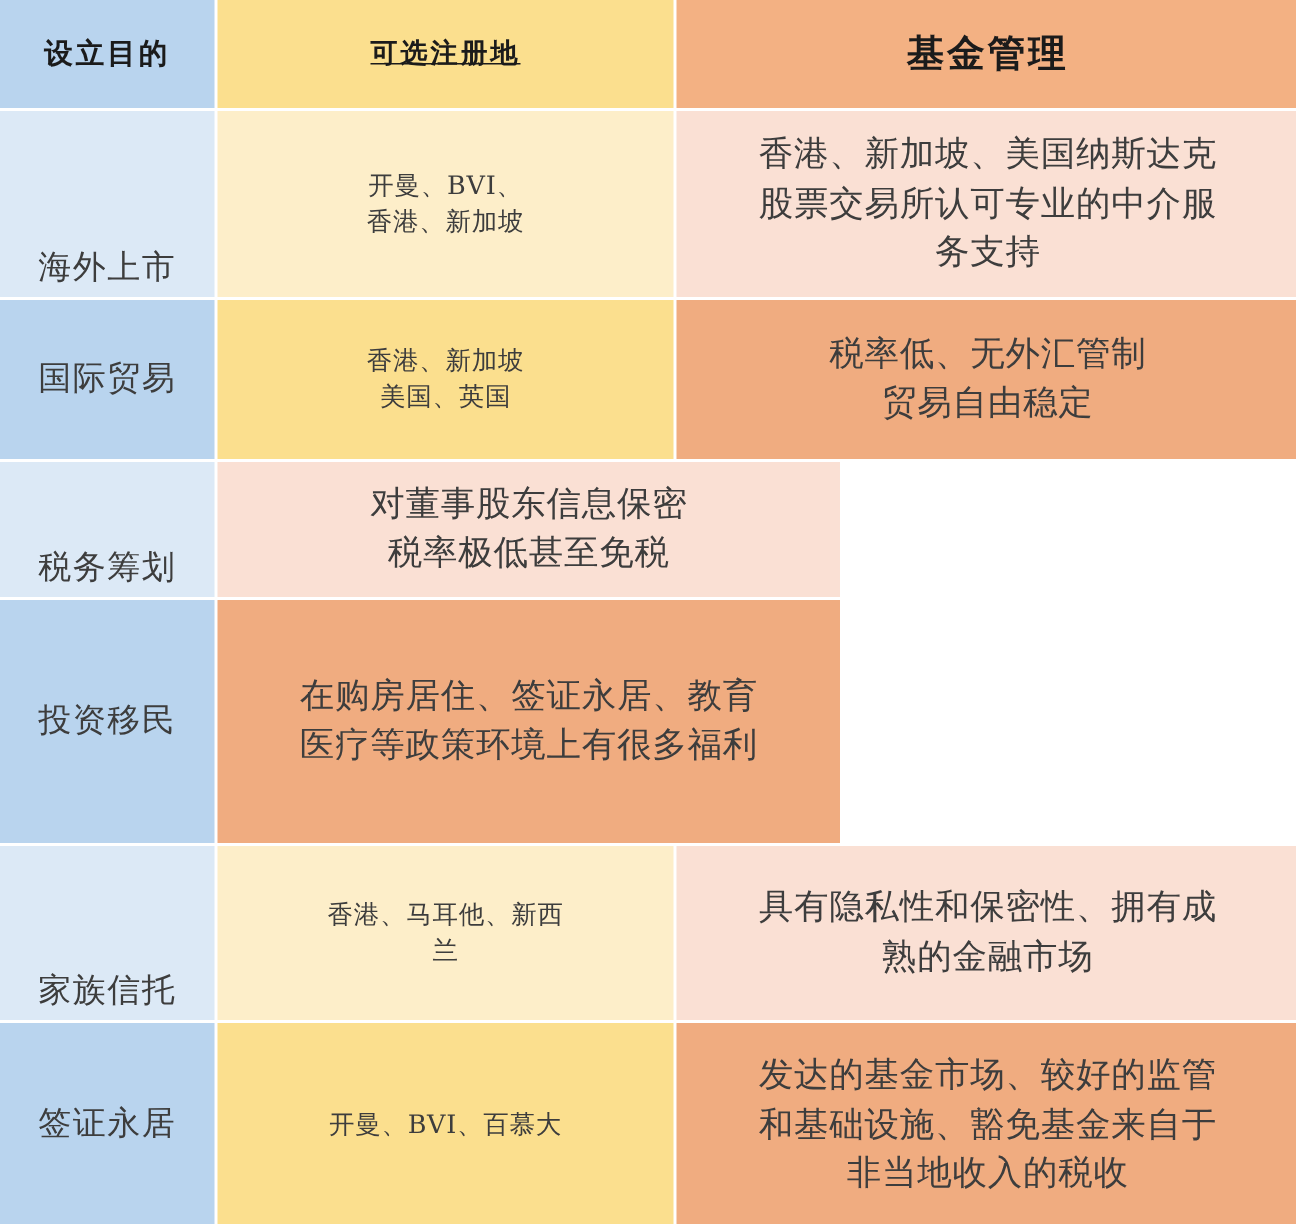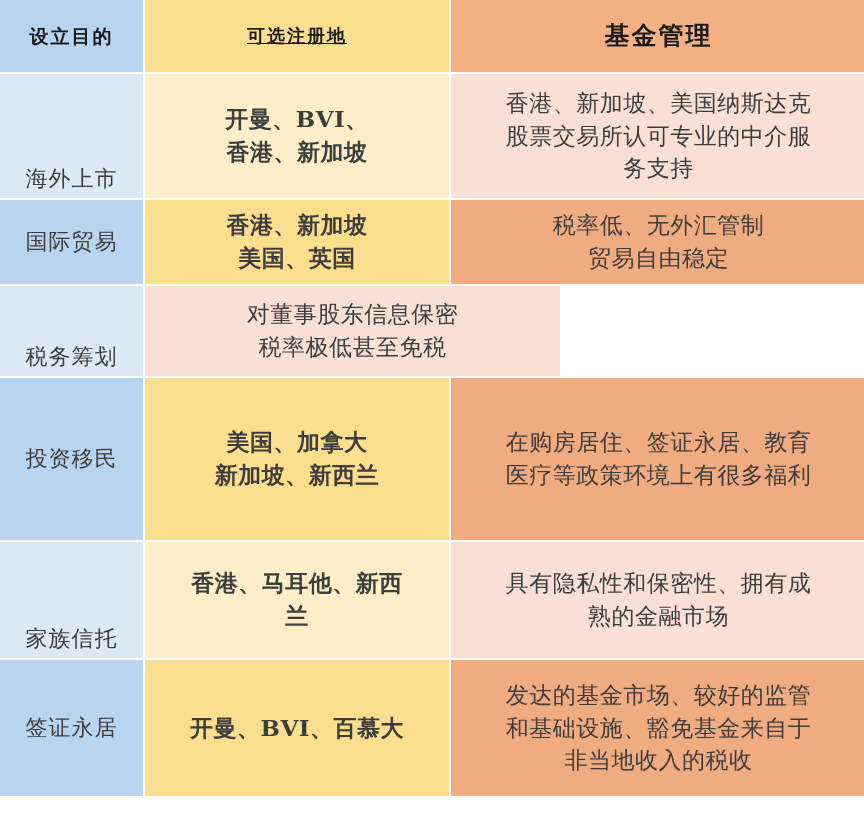--- a/index.html
+++ b/index.html
@@ -69,21 +69,21 @@
   .t-row.body.light .col-2 { background: #fdeec9; }
   .t-row.body.light .col-3 { background: #fae0d4; }
 
   
   .t-row.body.dark .col-1 { background: #b9d4ee; }
   .t-row.body.dark .col-2 { background: #fbdf8e; }
   .t-row.body.dark .col-3 { background: #f0ac80; }
 
   
   .t-row.body .col-1 { font-size: 22px; letter-spacing: 1px; }
-  .t-row.body .col-2 { font-size: 23px; letter-spacing: 0.5px; font-weight: bold; }
+  .t-row.body .col-2 { font-size: 17px; letter-spacing: 0.5px; }
   .t-row.body .col-3 { font-size: 23px; letter-spacing: 0.5px; }
 
   
   .t-row.body, .t-row.header { margin-bottom: 2px; }
   .t-row:last-child { margin-bottom: 0; }
 
   .cell-text {
     display: block;
     width: 100%;
     white-space: pre-line;
@@ -114,21 +114,21 @@
       <span class="cell-text">开曼、BVI、
 香港、新加坡</span>
     </div>
     <div class="t-cell col-3">
       <span class="cell-text">香港、新加坡、美国纳斯达克
 股票交易所认可专业的中介服
 务支持</span>
     </div>
   </div>
 
-  <div class="t-row body dark" style="height:84px">
+  <div class="t-row body dark" style="height:106px">
     <div class="t-cell col-1">
       <span class="cell-text">国际贸易</span>
     </div>
     <div class="t-cell col-2">
       <span class="cell-text">香港、新加坡
 美国、英国</span>
     </div>
     <div class="t-cell col-3">
       <span class="cell-text">税率低、无外汇管制
 贸易自由稳定</span>
@@ -141,24 +141,20 @@
     </div>
     <div class="t-cell col-3">
       <span class="cell-text">对董事股东信息保密
 税率极低甚至免税</span>
     </div>
   </div>
 
   <div class="t-row body dark" style="height:162px">
     <div class="t-cell col-1">
       <span class="cell-text">投资移民</span>
-    </div>
-    <div class="t-cell col-2">
-      <span class="cell-text">美国、加拿大
-新加坡、新西兰</span>
     </div>
     <div class="t-cell col-3">
       <span class="cell-text">在购房居住、签证永居、教育
 医疗等政策环境上有很多福利</span>
     </div>
   </div>
 
   <div class="t-row body light" style="height:116px">
     <div class="t-cell col-1">
       <span class="cell-text">家族信托</span>

